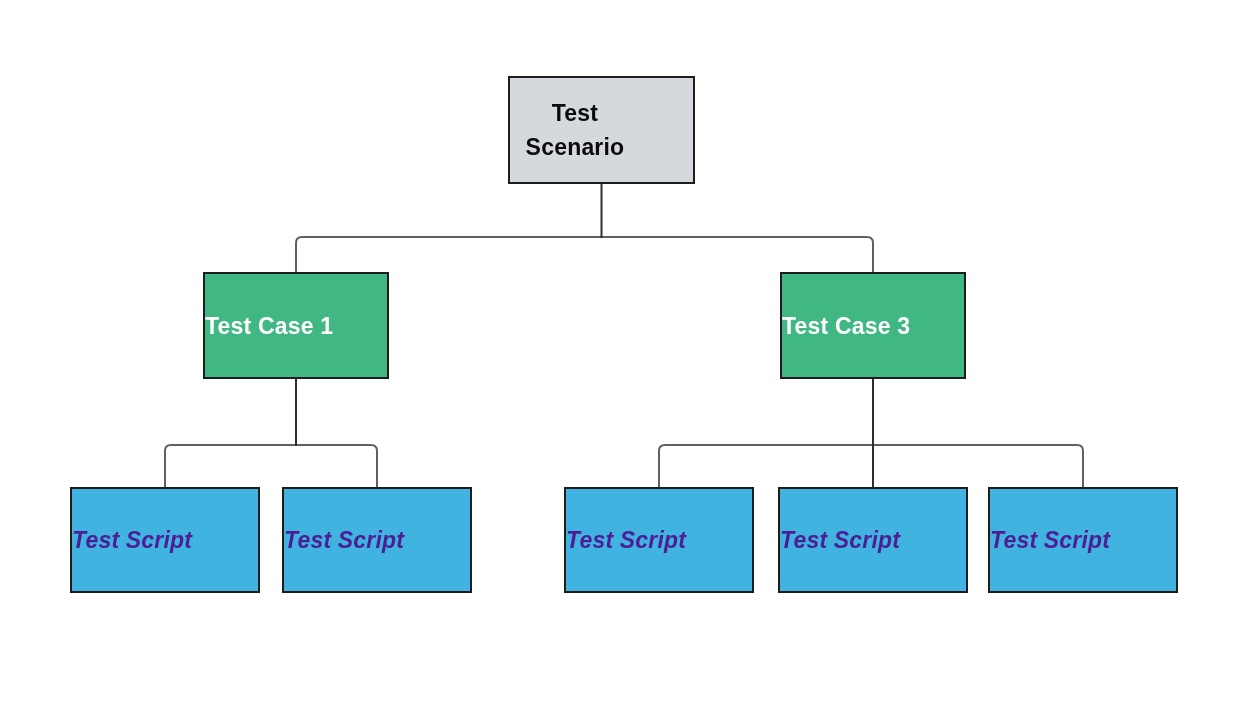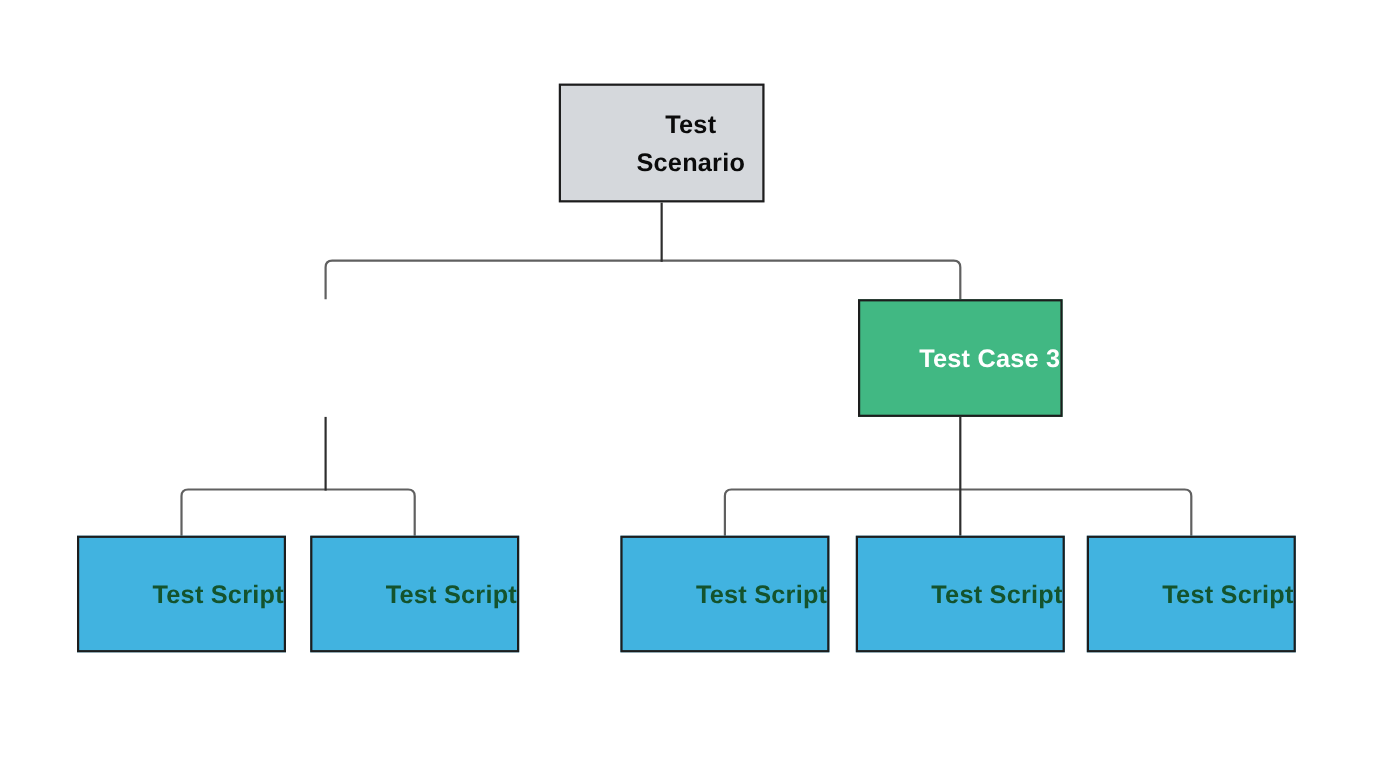--- a/index.html
+++ b/index.html
@@ -27,35 +27,35 @@
     stroke-width: 2;
   }
   .edges path.rail { stroke: #606060; }
   .edges path.stub { stroke: #2e2e2e; }
   .node {
     position: absolute;
     box-sizing: border-box;
     border: 2px solid #1d1d1d;
     display: flex;
     align-items: center;
-    justify-content: flex-end;
+    justify-content: flex-start;
     text-align: center;
   }
   .node .lbl {
     font-weight: bold;
     font-size: 23px;
     line-height: 34px;
     letter-spacing: 0.2px;
   }
   .node.gray  { background: #d5d8dc; }
   .node.gray .lbl { color: #0b0b0b; max-width: 130px; }
   .node.green { background: #41b883; }
   .node.green .lbl { color: #ffffff; }
   .node.blue  { background: #41b3e0; }
-  .node.blue .lbl { color: #14532d; }
+  .node.blue .lbl { color: #4c1d95; font-style: italic; }
 </style>
 </head>
 <body>
 
 <div class="canvas">
 
   <svg class="edges" viewBox="0 0 1248 704" aria-hidden="true">
 
     <path class="rail" d="M 296 272 L 296 243 Q 296 237 302 237 L 867 237 Q 873 237 873 243 L 873 272"></path>
     <path class="stub" d="M 601.5 184 L 601.5 238"></path>
@@ -64,20 +64,23 @@
     <path class="stub" d="M 296 379 L 296 446"></path>
 
     <path class="rail" d="M 659 487 L 659 451 Q 659 445 665 445 L 1077 445 Q 1083 445 1083 451 L 1083 487"></path>
     <path class="stub" d="M 873 379 L 873 487"></path>
   </svg>
 
   <div class="node gray" style="left:508px; top:76px; width:187px; height:108px;">
     <span class="lbl">Test Scenario</span>
   </div>
 
+  <div class="node green" style="left:203px; top:272px; width:186px; height:107px;">
+    <span class="lbl">Test Case 1</span>
+  </div>
   <div class="node green" style="left:780px; top:272px; width:186px; height:107px;">
     <span class="lbl">Test Case 3</span>
   </div>
 
   <div class="node blue" style="left:70px; top:487px; width:190px; height:106px;">
     <span class="lbl">Test Script</span>
   </div>
   <div class="node blue" style="left:282px; top:487px; width:190px; height:106px;">
     <span class="lbl">Test Script</span>
   </div>

